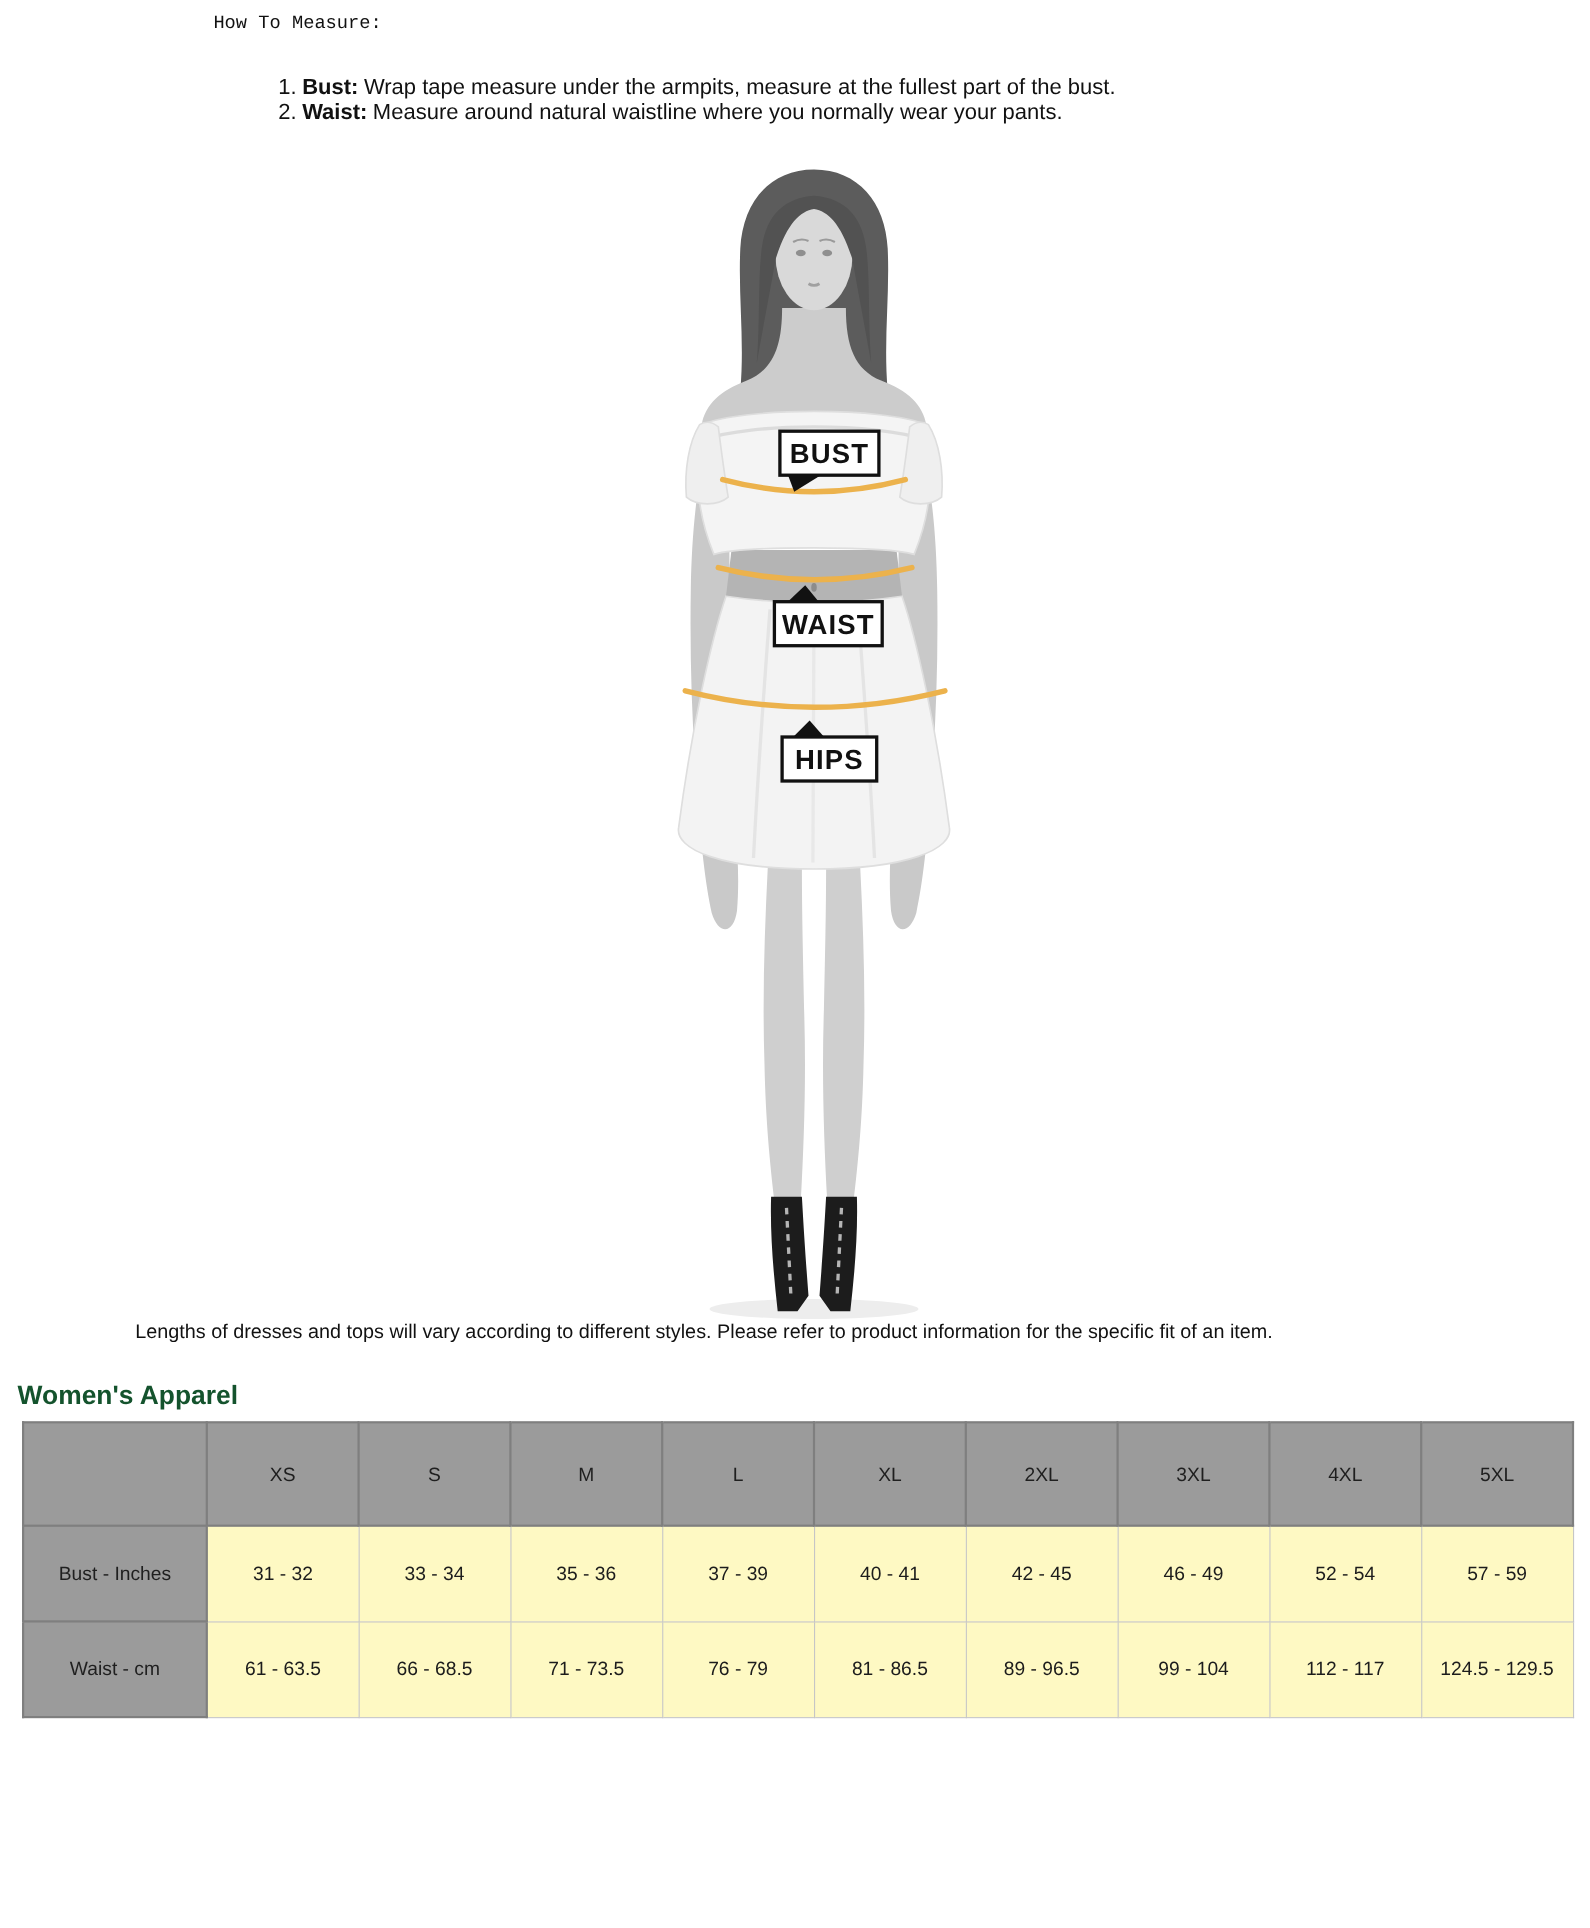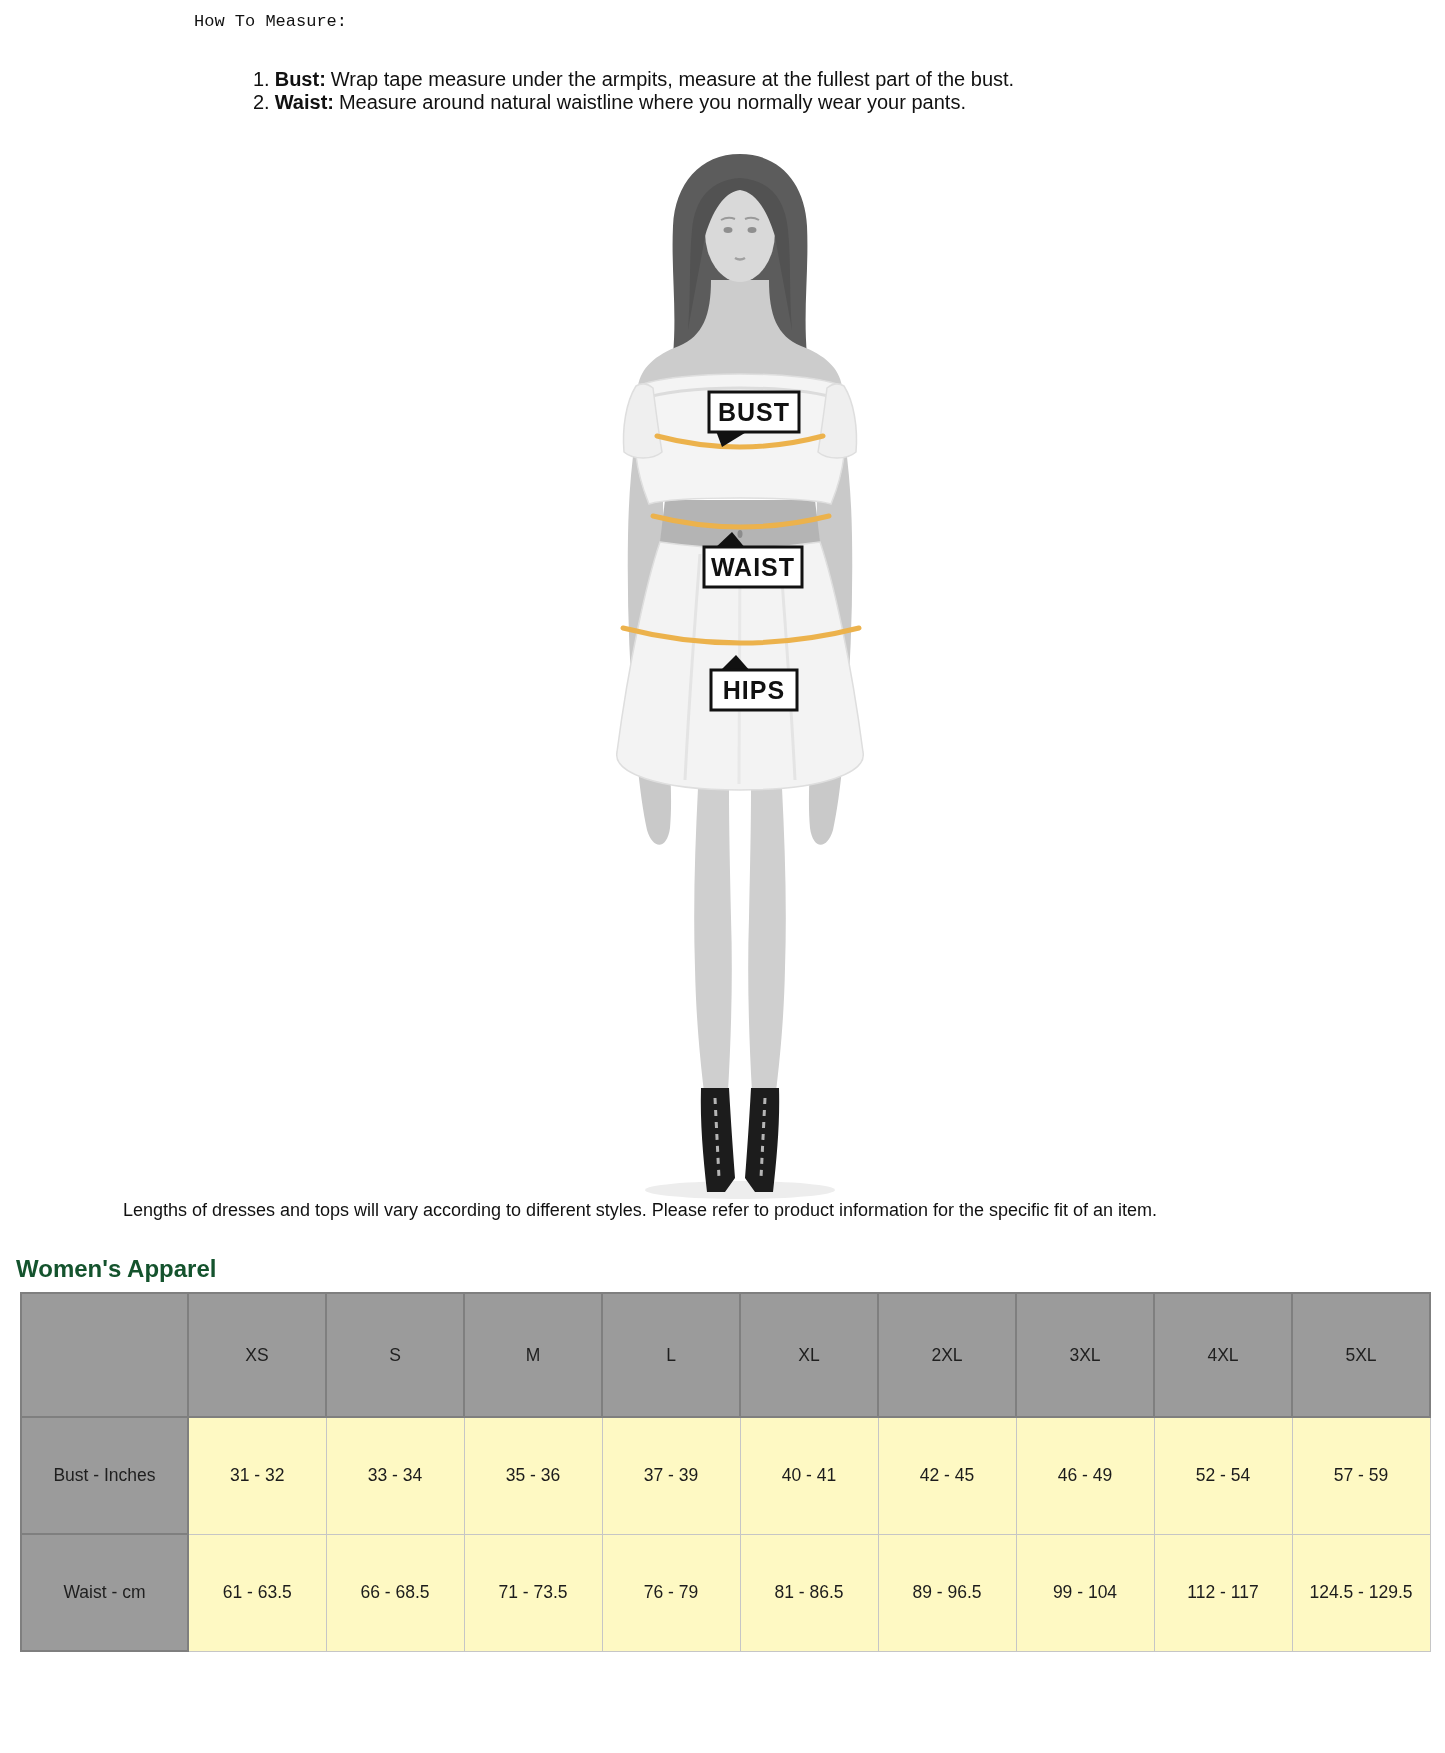--- a/index.html
+++ b/index.html
@@ -17,21 +17,21 @@
   .figure-wrap{position:absolute;left:495px;top:140px;width:500px;height:1070px;}
   .measure-label-text{font-family:"Liberation Sans",sans-serif;font-weight:bold;font-size:25px;letter-spacing:1px;fill:#111;}
   
   .caption{position:absolute;left:0;top:1200px;width:1280px;text-align:center;font-size:18px;color:#111;}
   
   .section-title{position:absolute;left:16px;top:1255px;font-size:24px;font-weight:bold;color:#14532d;}
   table.size-table{
     position:absolute;left:20px;top:1292px;border-collapse:collapse;
     font-size:17.5px;color:#1c1c1c;table-layout:fixed;
   }
-  .size-table th,.size-table td{text-align:center;vertical-align:middle;font-weight:normal;padding:15px;}
+  .size-table th,.size-table td{text-align:center;vertical-align:middle;font-weight:normal;padding:0;}
   .size-table .hdr,.size-table .rowlbl{
     background:#9b9b9b;border:2px solid #7f7f7f;color:#1f1f1f;
   }
   .size-table td{background:#fef9c3;border:1px solid #c6c6c6;}
   .size-table .hrow th{height:92px;}
   .size-table tbody th,.size-table tbody td{height:85px;}
   .c0{width:167px;} .cN{width:138px;}
 </style>
 </head>
 <body>

